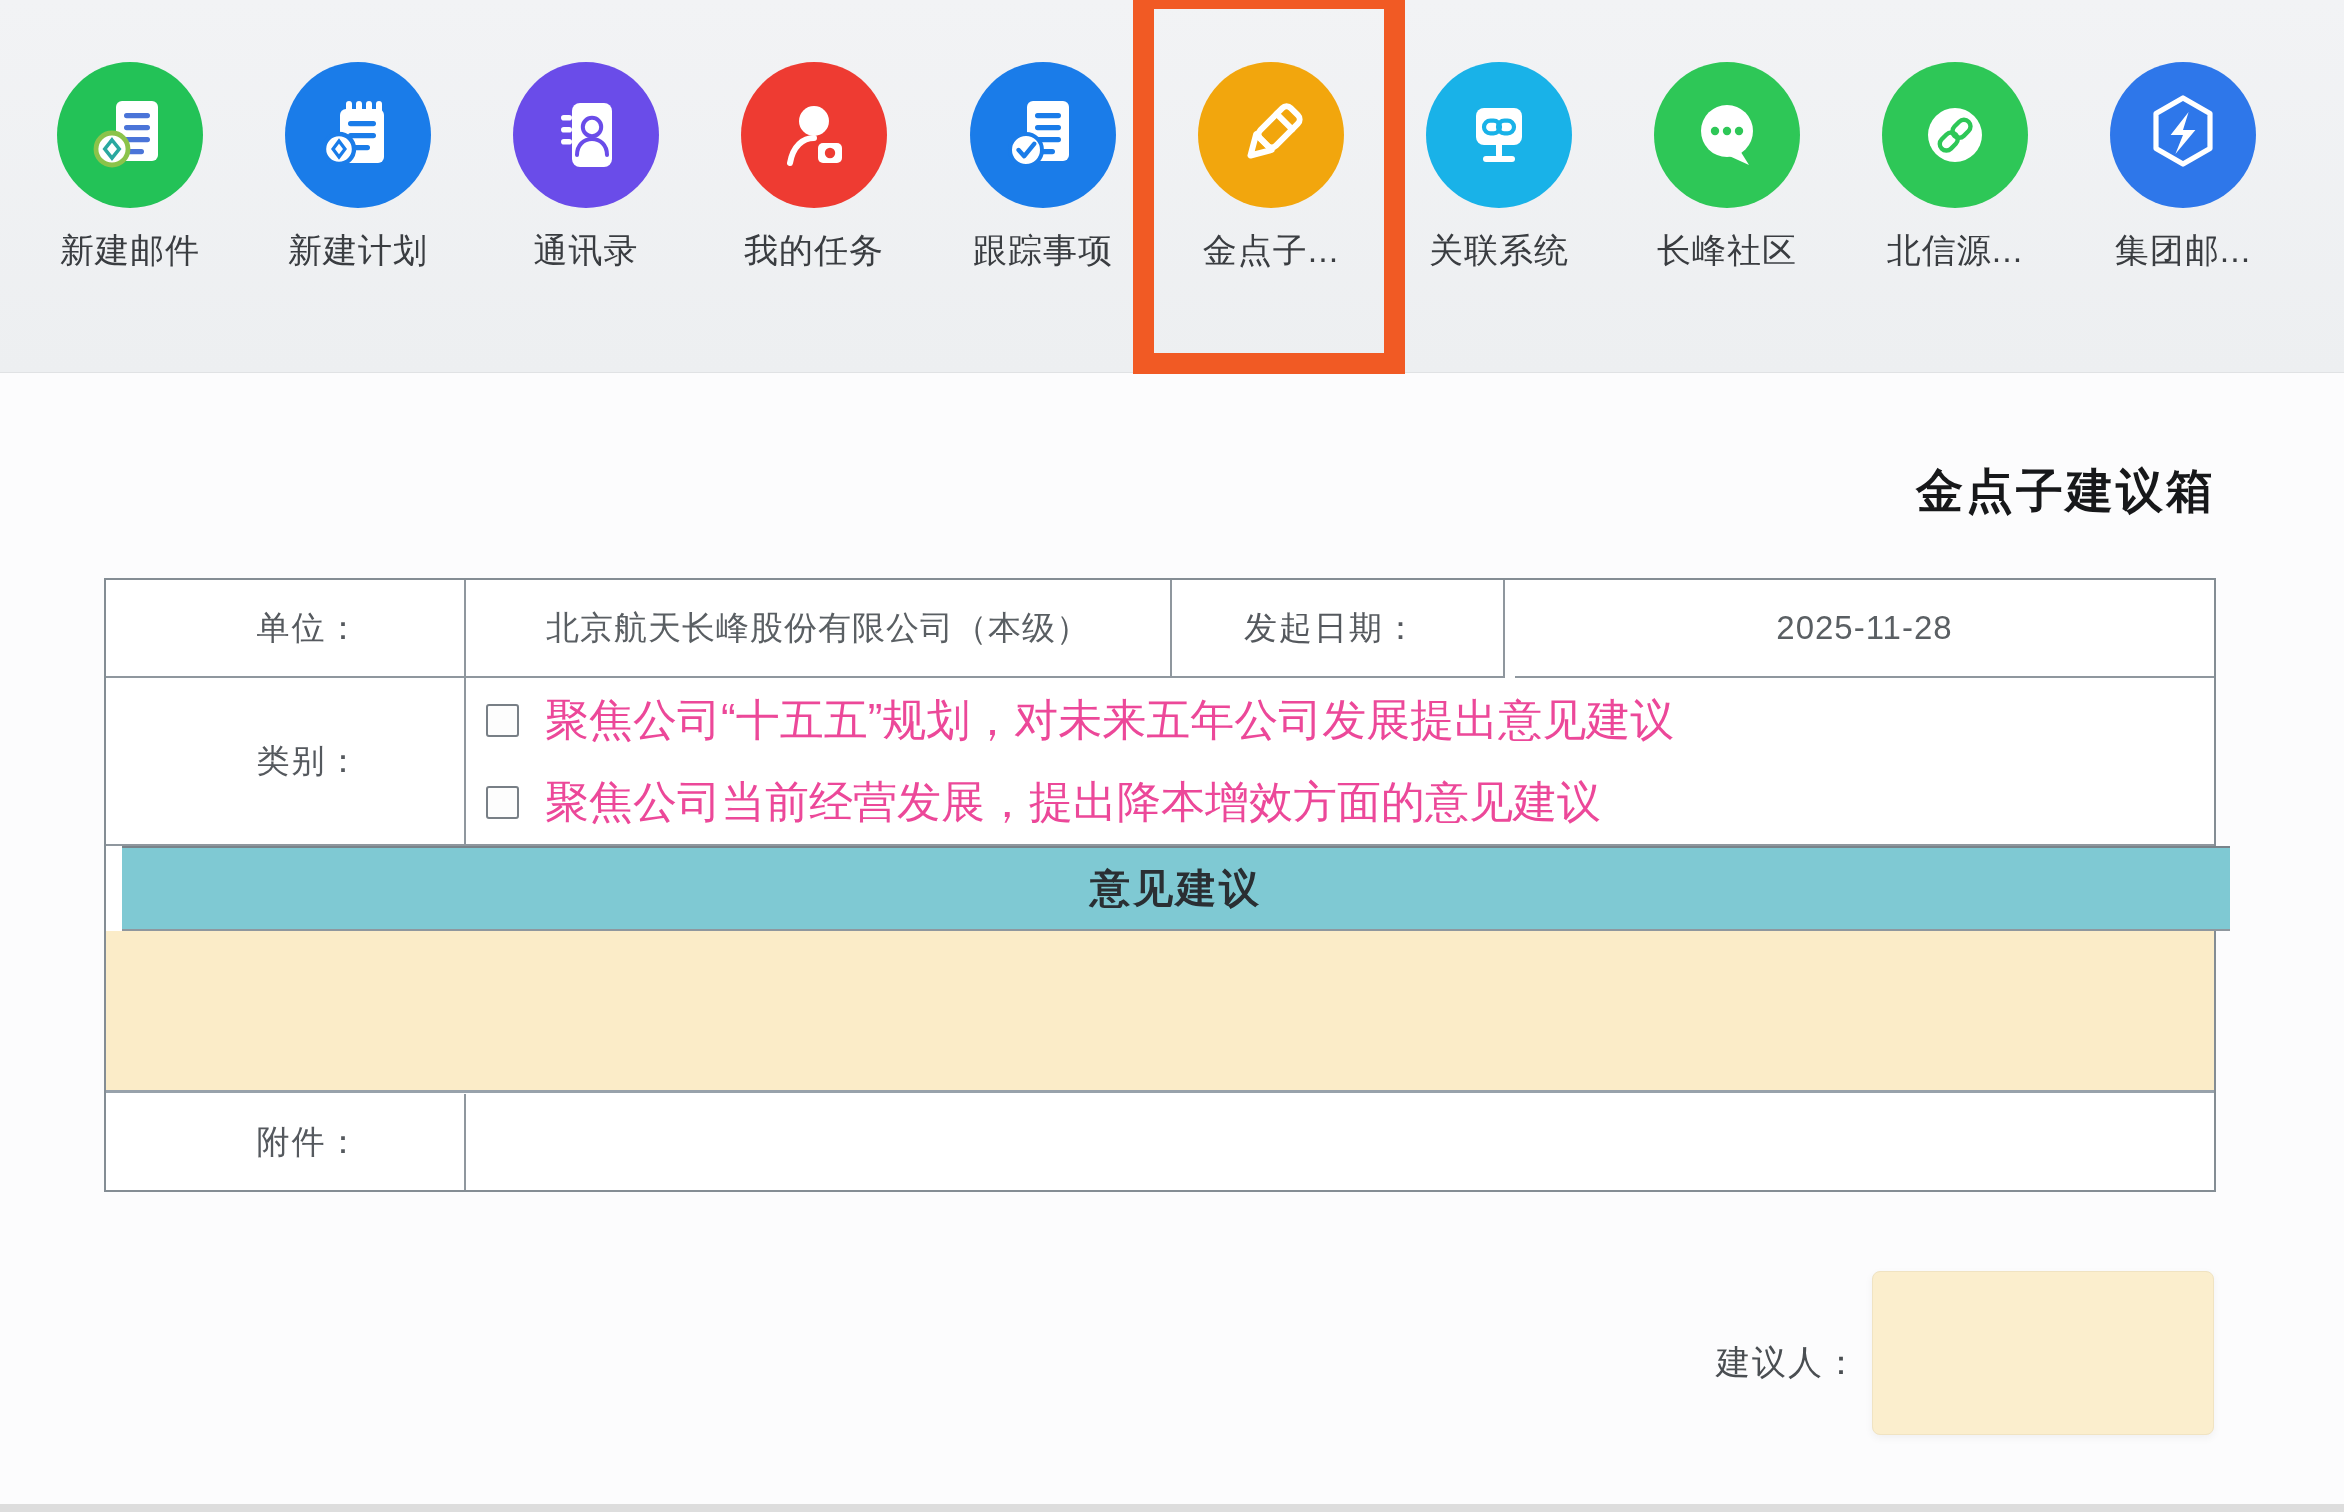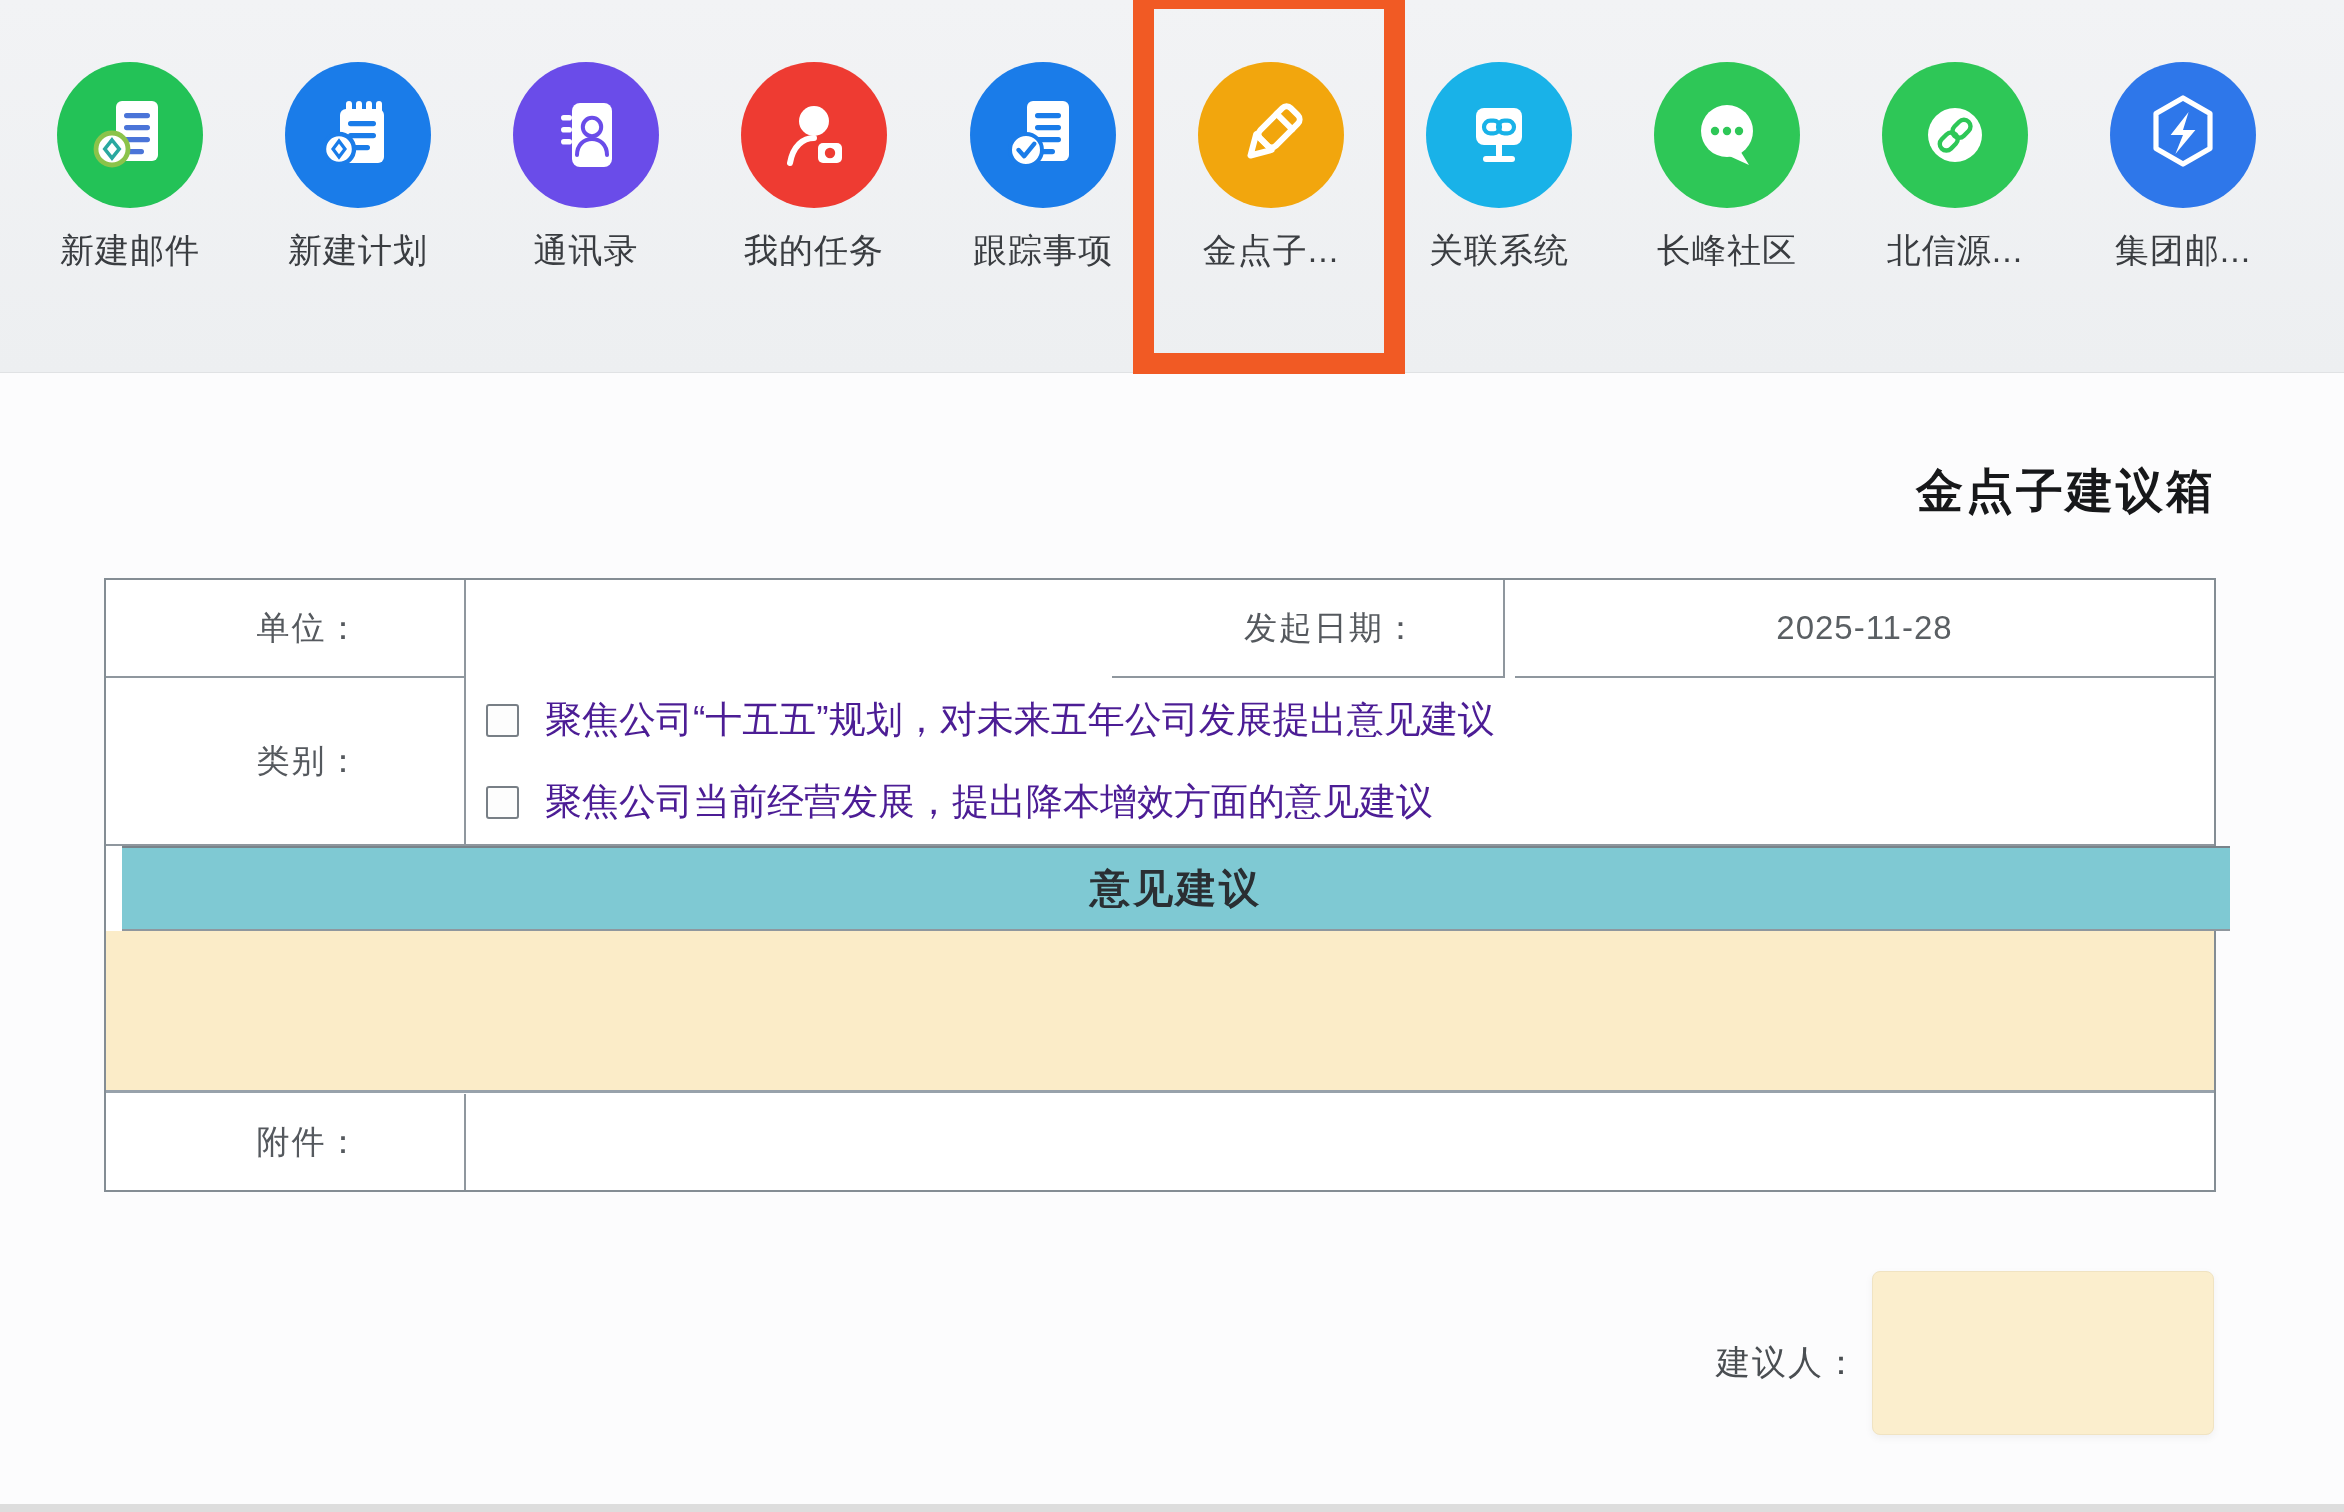--- a/index.html
+++ b/index.html
@@ -56,21 +56,21 @@
     background:#fbecc8;border-bottom:3px solid #98a2ab;cursor:text;
   }
   .row-e{top:514px;height:96px;}
   .opt-line{position:absolute;left:380px;height:40px;display:flex;align-items:center;}
   .opt-1{top:120px;}
   .opt-2{top:202px;}
   .checkbox{
     width:29px;height:29px;border:2px solid #787f86;border-radius:3px;background:#fdfdfd;
     margin-right:26px;flex:0 0 auto;cursor:pointer;
   }
-  .opt-text{font-size:37px;color:#4c1d95;white-space:nowrap;}
+  .opt-text{font-size:44px;color:#ec4899;white-space:nowrap;}
   .attach-field{position:absolute;left:362px;top:516px;width:1748px;height:92px;cursor:pointer;}
   
   .proposer-label{
     position:absolute;left:1650px;top:1340px;width:210px;text-align:right;
     font-size:34px;color:#4a4e52;letter-spacing:2px;
   }
   .proposer-box{
     position:absolute;left:1872px;top:1271px;width:340px;height:162px;
     background:#fbeecd;border:1px solid #f0e3c2;border-radius:8px;
     box-shadow:0 3px 8px rgba(0,0,0,0.05);cursor:text;
@@ -223,20 +223,21 @@
     </div>
 
     <div class="highlight-rect"></div>
   </div>
 
   <div class="form-title">金点子建议箱</div>
 
   <div class="form-table">
 
     <div class="cell lab b-r b-b row-a" style="left:0;width:360px">单位：</div>
+    <div class="cell val b-r b-b row-a" style="left:360px;width:706px">北京航天长峰股份有限公司（本级）</div>
     <div class="cell lab b-r b-b row-a" style="left:1006px;width:393px">发起日期：</div>
     <div class="cell val b-b row-a" style="left:1409px;width:699px">2025-11-28</div>
 
     <div class="cell lab b-r b-b row-b" style="left:0;width:360px">类别：</div>
     <div class="cell b-b row-b" style="left:360px;width:1748px"></div>
     <div class="opt-line opt-1">
       <span class="checkbox"></span>
       <span class="opt-text">聚焦公司“十五五”规划，对未来五年公司发展提出意见建议</span>
     </div>
     <div class="opt-line opt-2">

